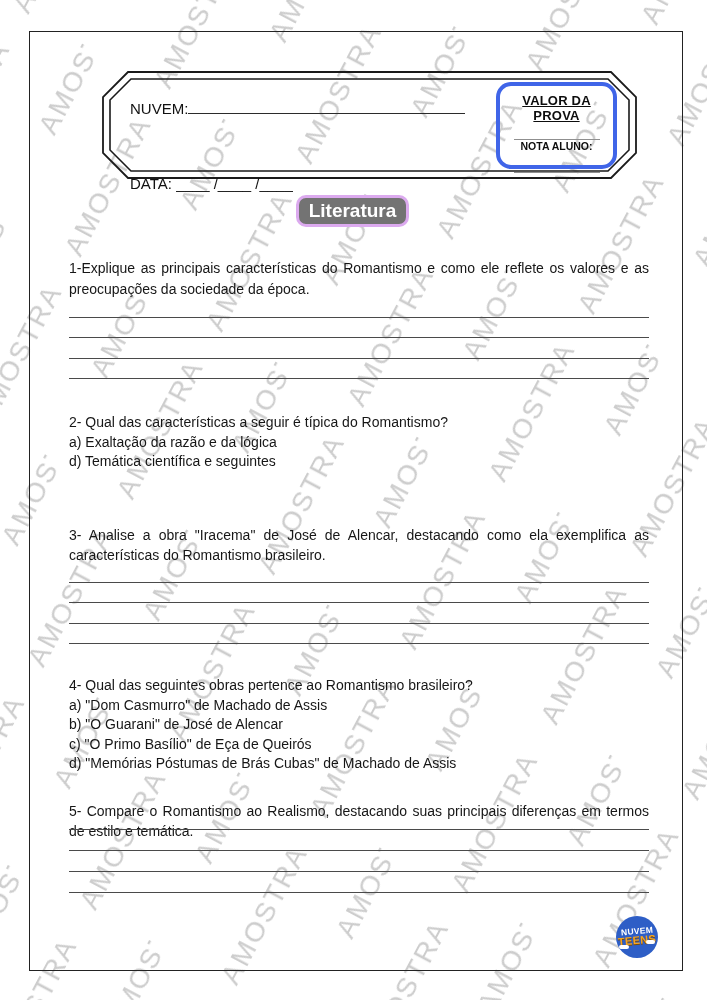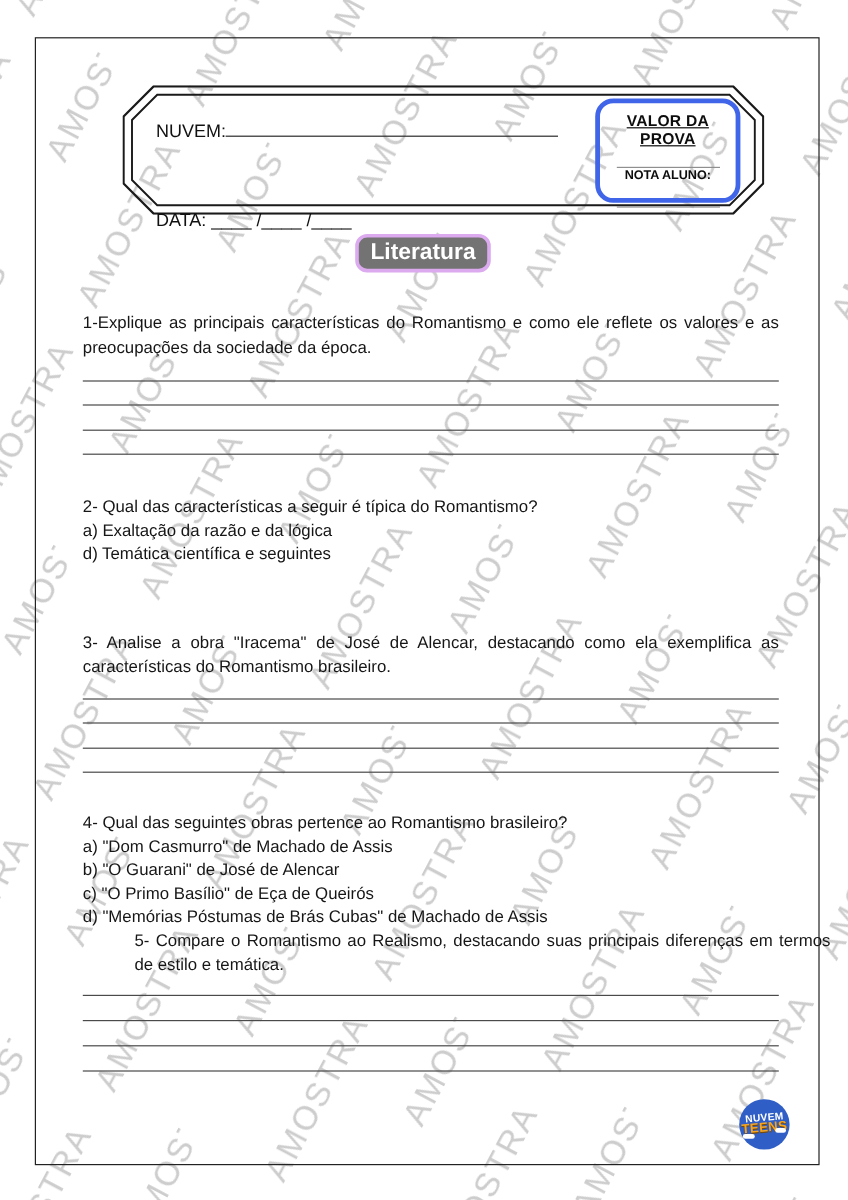--- a/index.html
+++ b/index.html
@@ -46,21 +46,21 @@
     text-align:center; font-size:15px; font-weight:bold; color:#0d0d0d;
   }
 
   
   .questions { position:absolute; left:0; top:0; width:624px; height:1000px; z-index:2; }
   .q-block { position:absolute; left:69px; width:580px; font-size:14px; color:#161616; }
   .qt-q1 { top:258px; line-height:20.5px; text-align:justify; }
   .qt-q2 { top:413px; line-height:19.5px; }
   .qt-q3 { top:525px; line-height:20px; text-align:justify; }
   .qt-q4 { top:662px; line-height:19.5px;margin-top:14px; }
-  .qt-q5 { top:773px; line-height:20px; text-align:justify;margin-left:43px; }
+  .qt-q5 { top:801px; line-height:20px; text-align:justify; }
   .q-lines { position:absolute; left:69px; width:580px; }
   .ql-q1 { top:297px; }
   .ql-q3 { top:562px; }
   .ql-q5 { top:809px; }
   .ans-line { height:20.5px; border-bottom:1.5px solid #4a4a4a; }
   .ql-q5 .ans-line { height:21px; }
 
   
   .logo {
     position:absolute; left:616px; top:916px; width:42px; height:42px; z-index:2;

